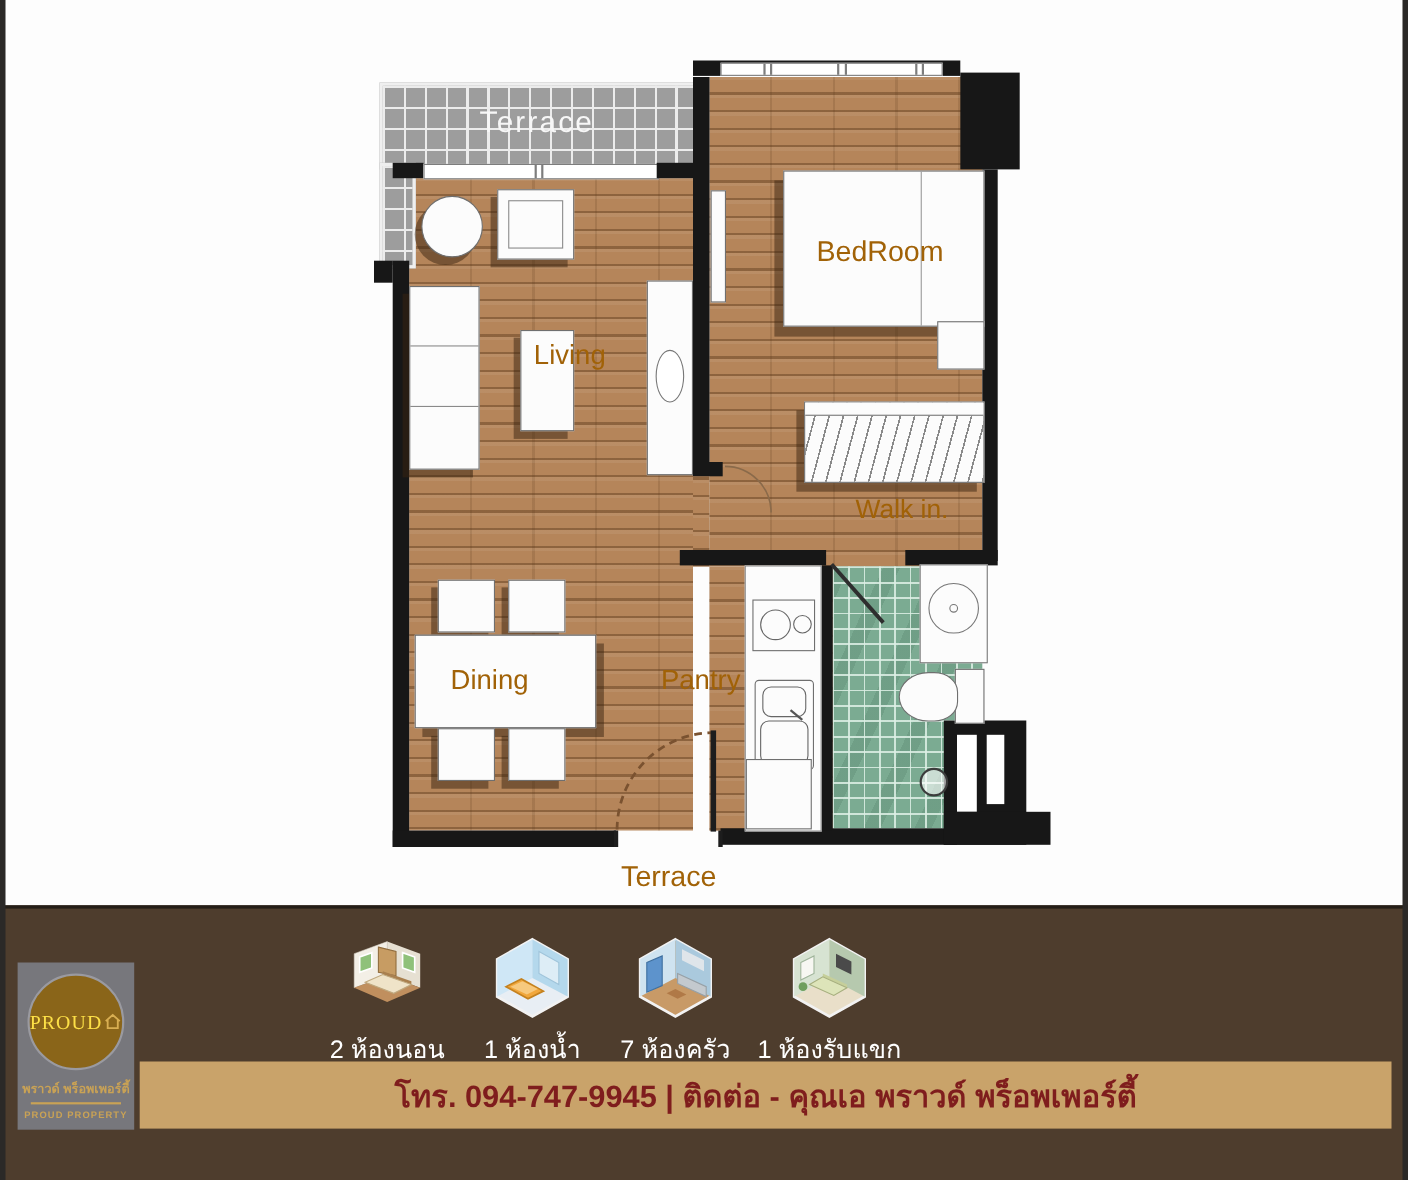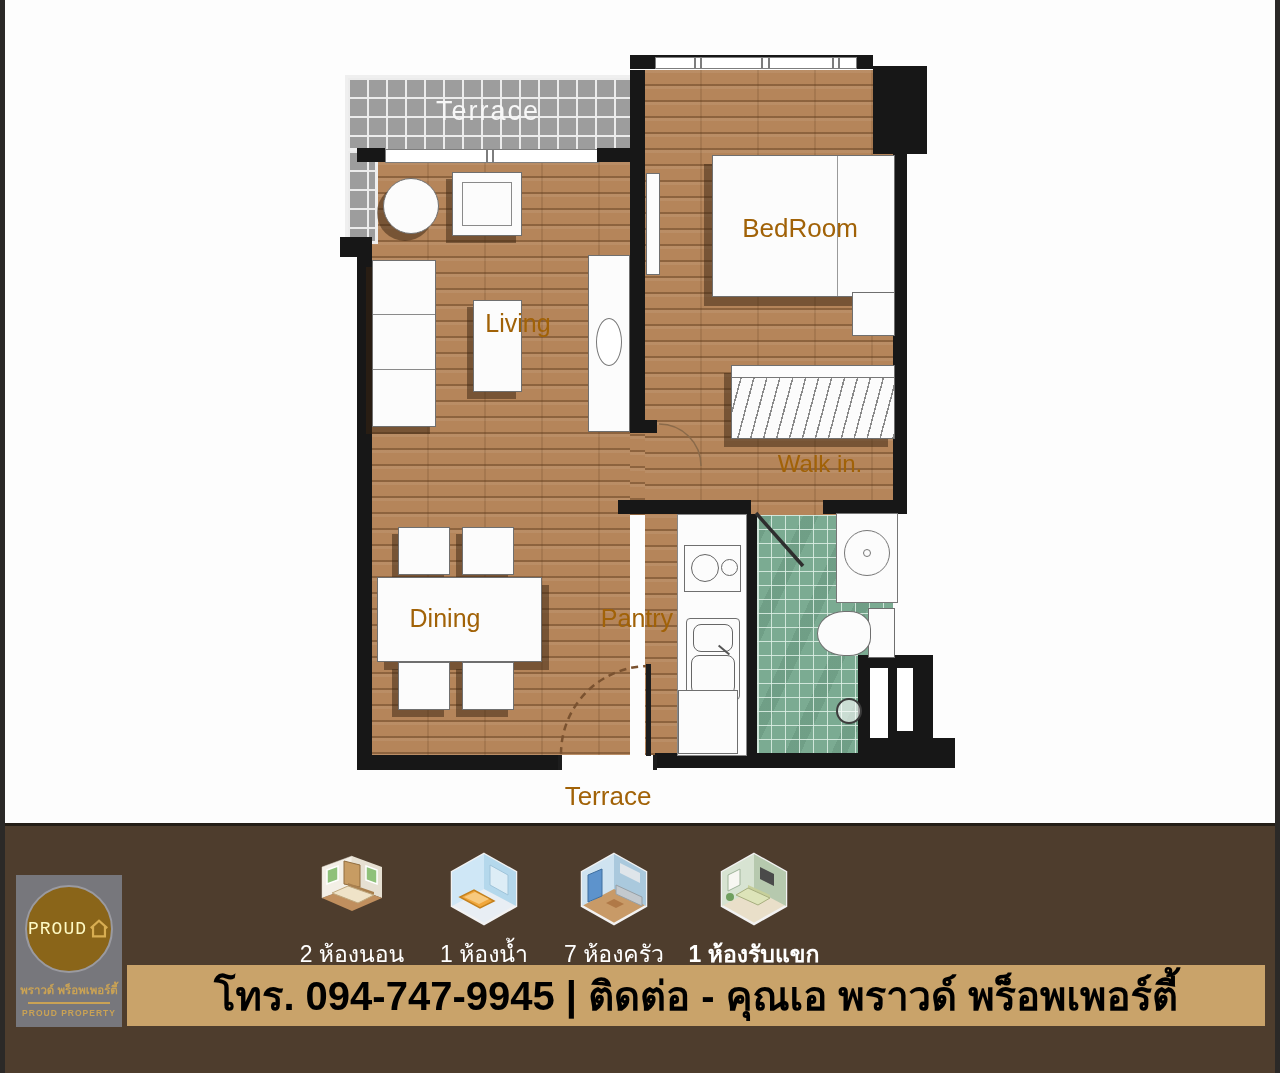--- a/index.html
+++ b/index.html
@@ -28,26 +28,26 @@
   .win{position:absolute;background:#ffffff;border:1px solid #7d7d7d;}
   .tick{position:absolute;top:0;bottom:0;width:2px;background:#7d7d7d;}
   
   #footer{position:absolute;left:0;top:823px;width:1280px;height:250px;background:#4e3d2d;
           border-top:3px solid #241e17;}
   .feature{position:absolute;top:848px;width:190px;display:flex;flex-direction:column;
            align-items:center;gap:9px;}
   .feature .flabel{color:#ffffff;font-size:23px;white-space:nowrap;}
   #strip{position:absolute;left:127px;top:962px;width:1138px;height:61px;background:#c9a36a;
          display:flex;align-items:center;justify-content:center;}
-  #strip .ctext{color:#000000;font-size:40px;font-weight:bold;white-space:nowrap;}
+  #strip .ctext{color:#7f1d1d;font-size:28px;font-weight:bold;white-space:nowrap;}
   #logo{position:absolute;left:16px;top:872px;width:106px;height:152px;background:#77777c;
         display:flex;flex-direction:column;align-items:center;}
   #logo .circle{margin-top:10px;width:84px;height:84px;border-radius:50%;background:#8a6519;
         border:2px solid #9a9aa0;display:flex;align-items:center;justify-content:center;}
-  #logo .brand{color:#fef9c3;font-family:Liberation Mono, monospace;font-size:18px;letter-spacing:1px;}
+  #logo .brand{color:#fde047;font-family:Liberation Serif, serif;font-size:18px;letter-spacing:1px;}
   #logo .thai{color:#c9a255;font-size:11.5px;font-weight:bold;margin-top:8px;white-space:nowrap;}
   #logo .rule{width:82px;border-top:2px solid #c9a255;margin-top:3px;}
   #logo .sub{color:#c9a255;font-size:8.5px;font-weight:bold;letter-spacing:1px;margin-top:4px;white-space:nowrap;}
   .edge{position:absolute;top:0;bottom:0;width:5px;background:#2b2927;}
 </style>
 </head>
 <body>
 
 <div id="stage">
 
@@ -212,21 +212,21 @@
         <polygon points="6,21 38,3 38,38 6,55" fill="#cfe3f0"></polygon>
         <polygon points="38,3 70,21 70,55 38,38" fill="#aac9dd"></polygon>
         <polygon points="44,12 64,22 64,32 44,22" fill="#dfe5ea"></polygon>
         <polygon points="12,24 26,18 26,45 12,51" fill="#5d93cc" stroke="#3e6f9f"></polygon>
         <polygon points="40,34 66,46 66,55 40,43" fill="#c3c9ce" stroke="#97a0a6"></polygon>
         <polygon points="30,52 40,57 48,53 38,48" fill="#b07947"></polygon>
       </svg>
       <span class="flabel">7 ห้องครัว</span>
     </div>
 
-    <div class="feature" style="left:659px;top:25px;font-weight:bold;">
+    <div class="feature" style="left:659px;top:25px;">
       <svg width="76" height="76" viewBox="0 0 76 76">
         <polygon points="38,3 70,21 70,55 38,73 6,55 6,21" fill="#e9dfc9" stroke="#f2f2f2" stroke-width="2.5"></polygon>
         <polygon points="6,21 38,3 38,38 6,55" fill="#d7e3d2"></polygon>
         <polygon points="38,3 70,21 70,55 38,38" fill="#b6c9ae"></polygon>
         <polygon points="12,24 24,18 24,34 12,40" fill="#f7f7f2" stroke="#9fb49a"></polygon>
         <polygon points="44,16 58,23 58,35 44,28" fill="#4a4a4a"></polygon>
         <polygon points="32,34 54,44 54,47 32,37" fill="#c6cf9a"></polygon>
         <polygon points="20,44 42,54 54,47 32,37" fill="#dde4b9" stroke="#a6ae7e"></polygon>
         <circle cx="14" cy="46" r="4" fill="#6f9f5f"></circle>
       </svg>

